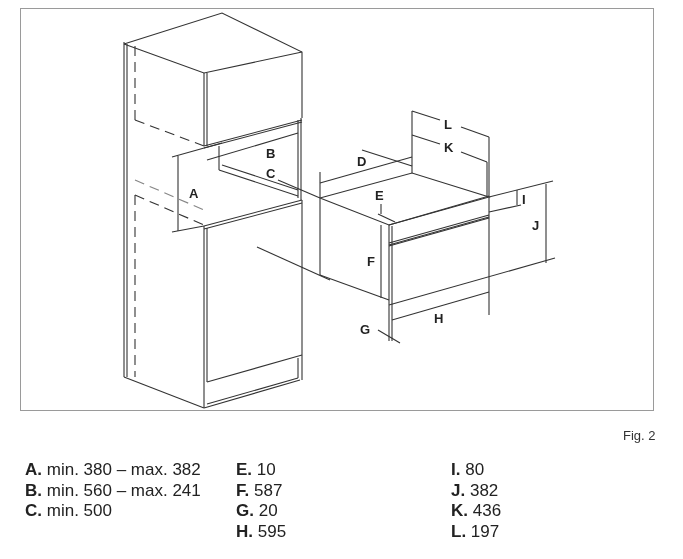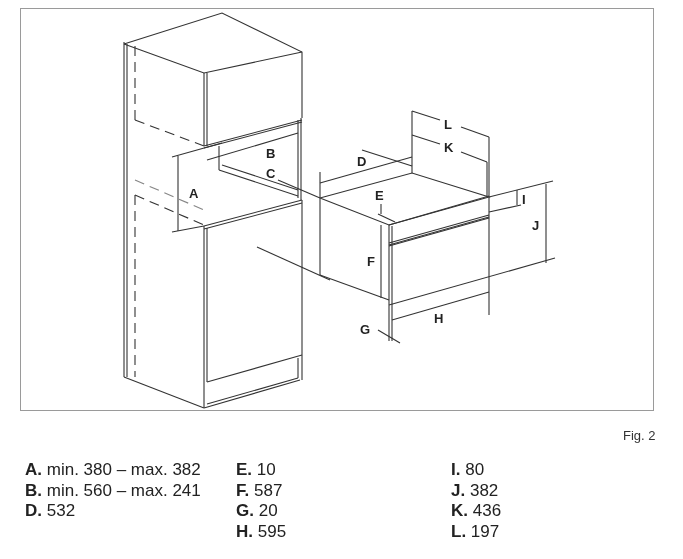--- a/index.html
+++ b/index.html
@@ -121,21 +121,21 @@
   <text class="lbl" x="532" y="230" stroke="none">J</text>
   <text class="lbl" x="444" y="152" stroke="none">K</text>
   <text class="lbl" x="444" y="129" stroke="none">L</text>
 </svg>
 
 <div class="fig">Fig. 2</div>
 
 <div class="legend col1">
   <div class="row"><b>A.</b> <span>min. 380 – max. 382</span></div>
   <div class="row"><b>B.</b> <span>min. 560 – max. 241</span></div>
-  <div class="row"><b>D.</b> <span>532</span></div>
+  <div class="row"><b>C.</b> <span>min. 500</span></div>
 </div>
 
 <div class="legend col2">
   <div class="row"><b>E.</b> <span>10</span></div>
   <div class="row"><b>F.</b> <span>587</span></div>
   <div class="row"><b>G.</b> <span>20</span></div>
   <div class="row"><b>H.</b> <span>595</span></div>
 </div>
 
 <div class="legend col3">

